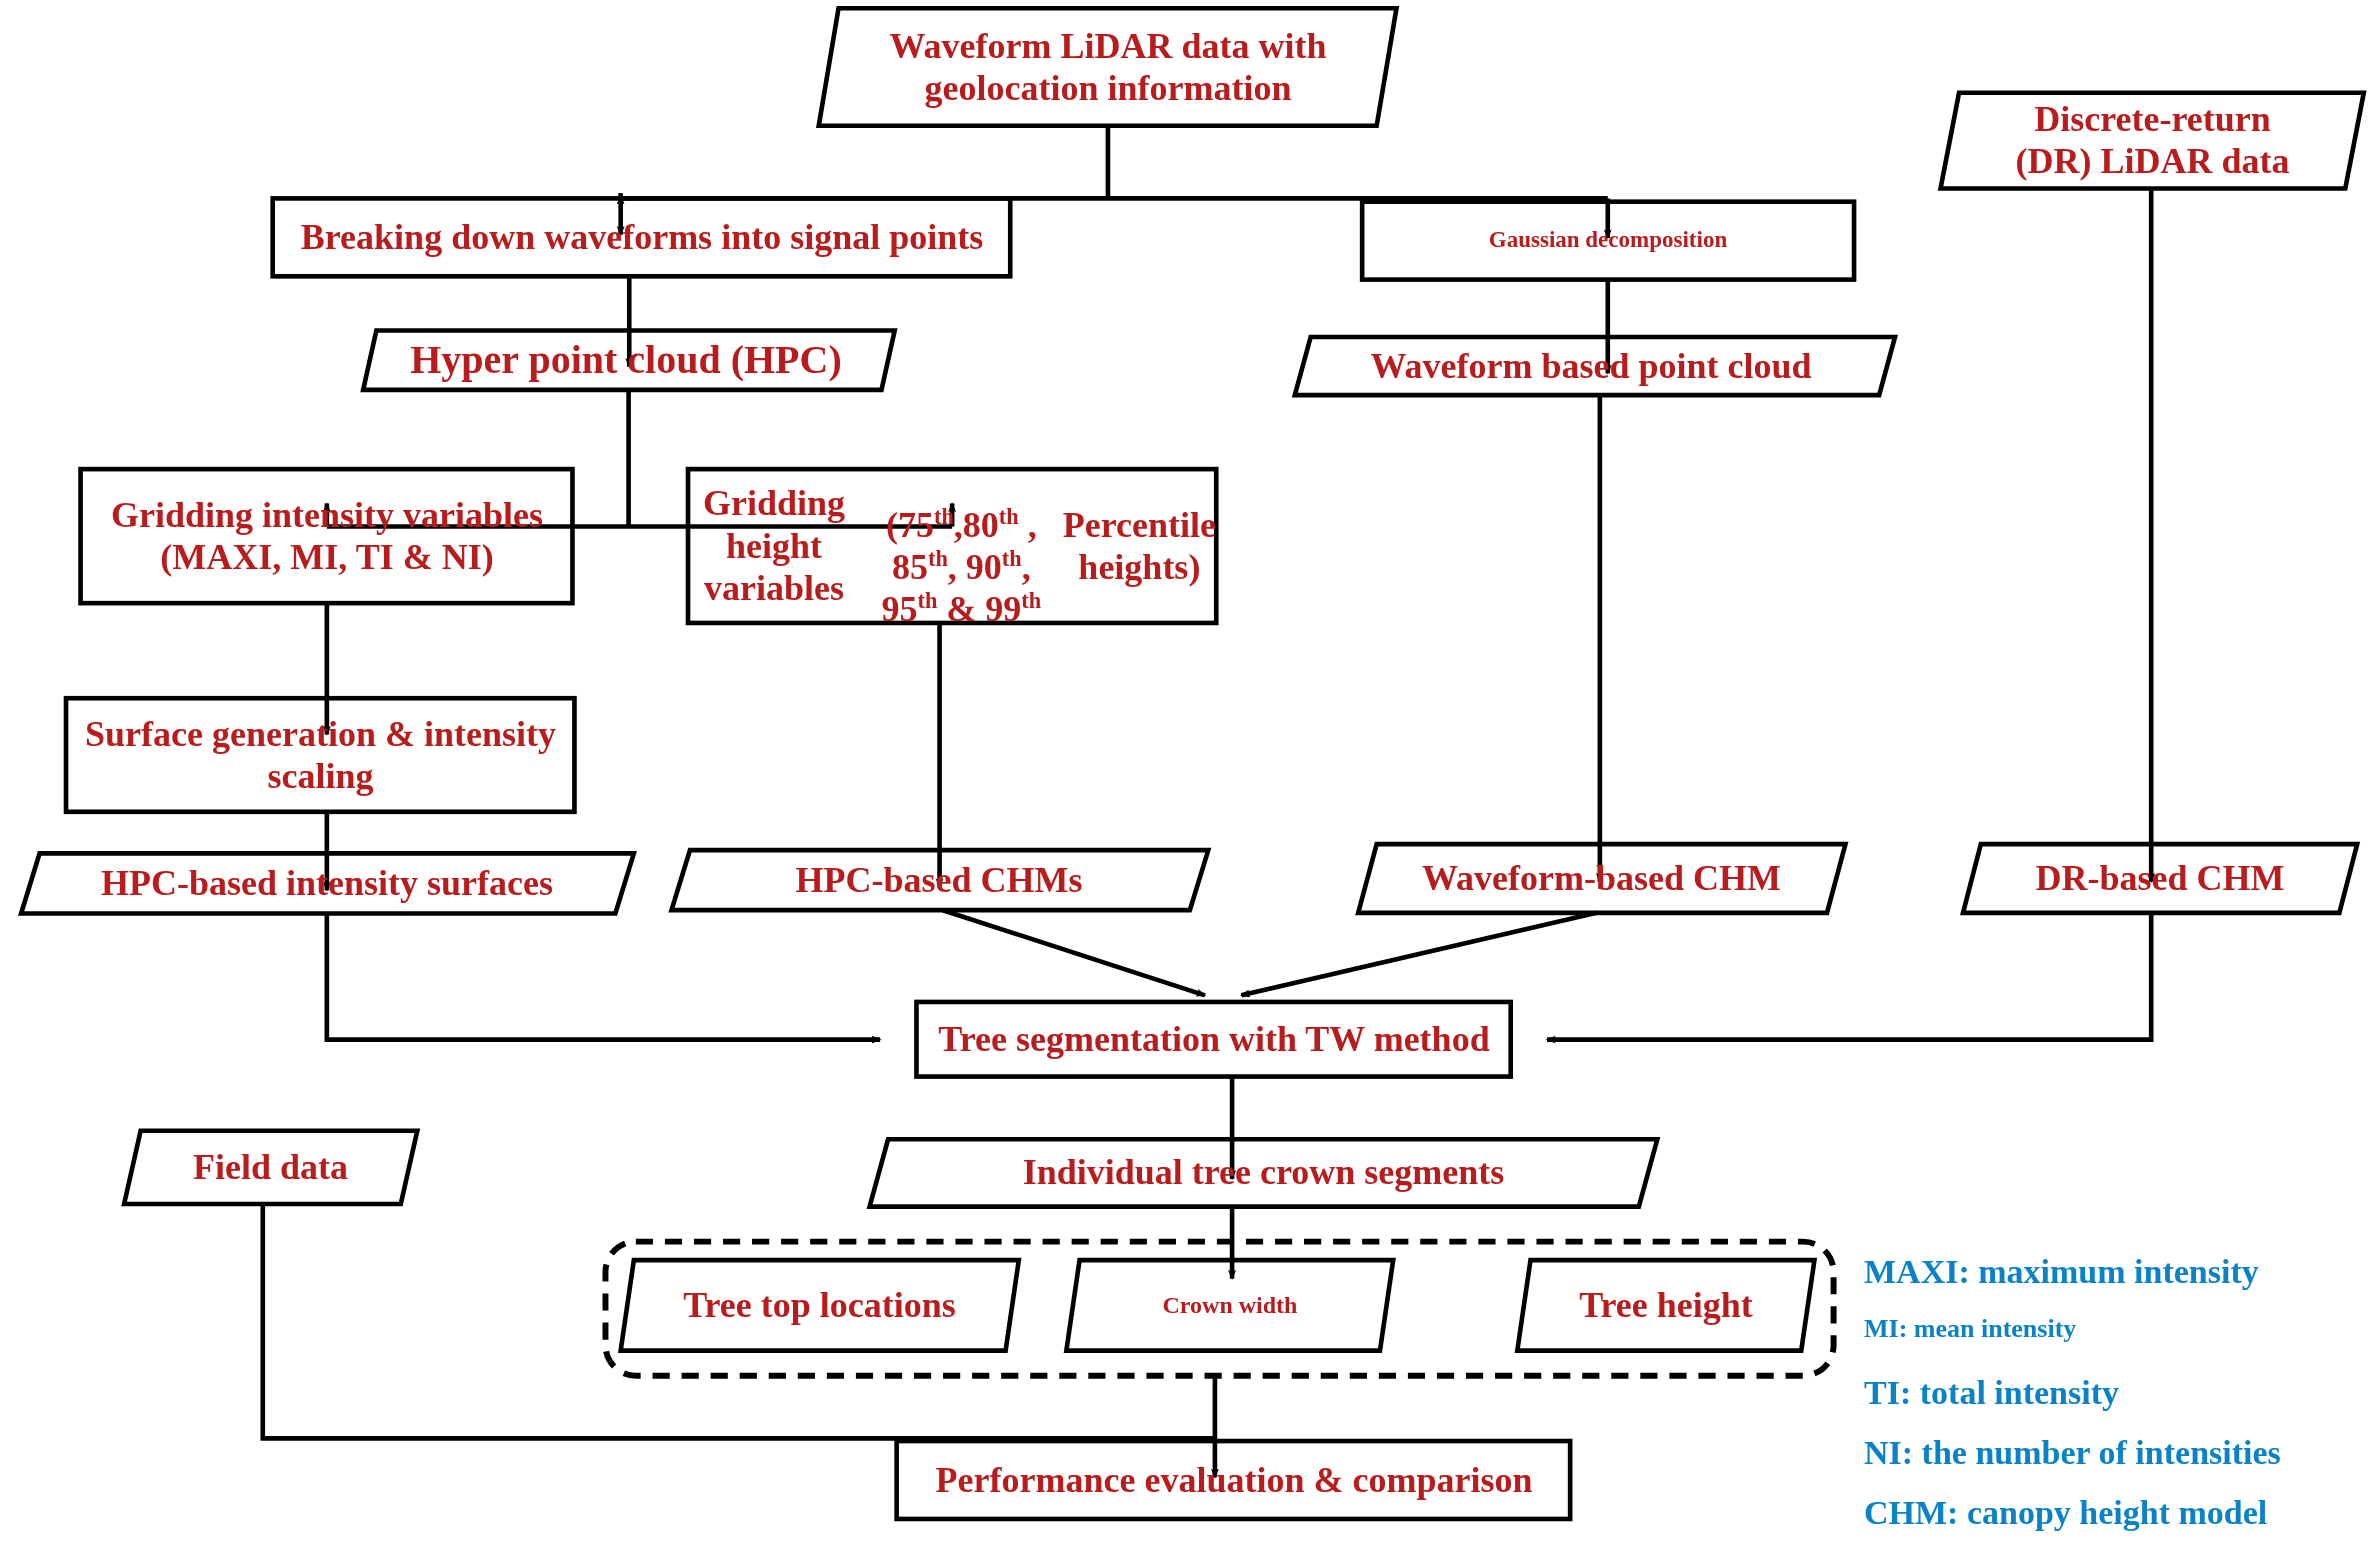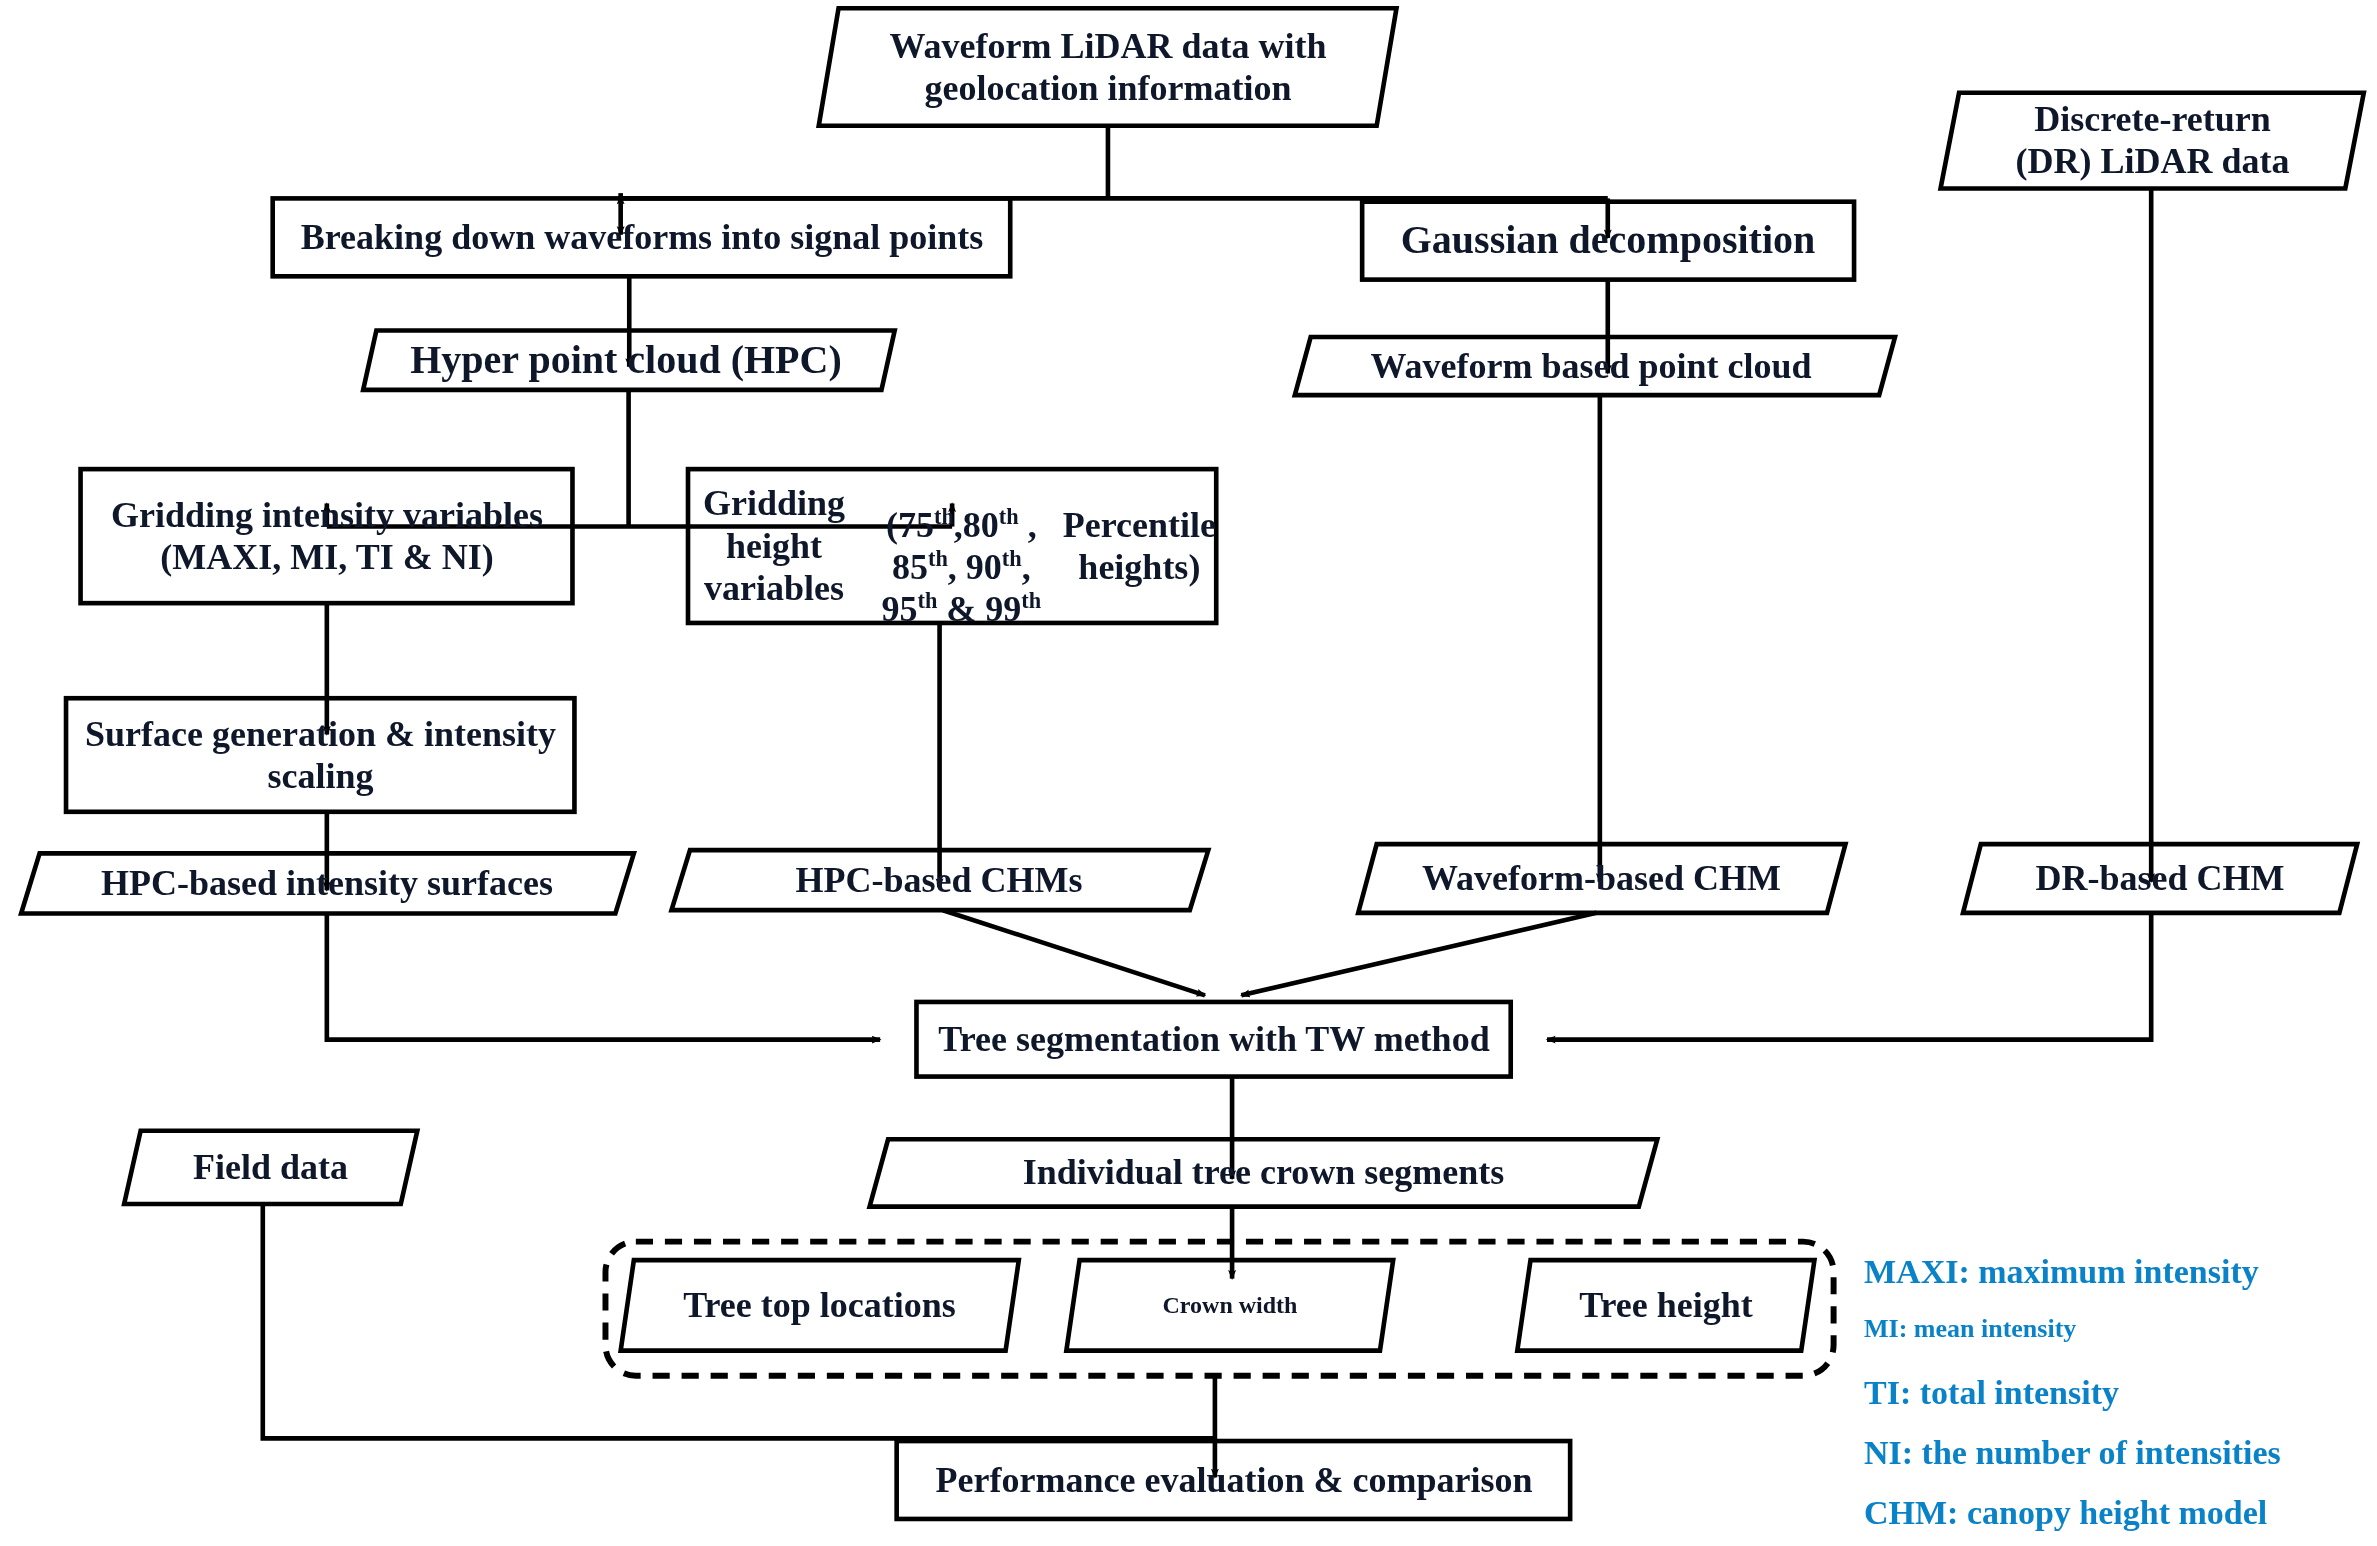--- a/index.html
+++ b/index.html
@@ -12,21 +12,21 @@
   svg#flow{position:absolute;top:0;left:0;width:2377px;height:1547px;}
   .shape-fill{fill:#ffffff;stroke:#000000;stroke-width:7;}
   .dashbox{fill:none;stroke:#000000;stroke-width:9;stroke-dasharray:26 18;}
   .conn{stroke:#000000;stroke-width:7;fill:none;}
   .nodetext{
     position:absolute;
     display:flex;align-items:center;justify-content:center;
     text-align:center;
     font-family:"Liberation Serif", serif;
     font-weight:700;
-    color:#0f172a;
+    color:#b91c1c;
     line-height:1.18;
     pointer-events:none;
     white-space:pre-line;
   }
   .legend{
     position:absolute;
     font-family:"Liberation Serif", serif;
     font-weight:700;
     color:#0a82c8;
     white-space:nowrap;
@@ -133,21 +133,21 @@
   </svg>
 
   <div class="nodetext" style="left:829px;top:8px;width:558px;height:118px;font-size:36px;">Waveform LiDAR data with
 geolocation information</div>
 
   <div class="nodetext" style="left:1950px;top:92px;width:405px;height:96px;font-size:36px;">Discrete-return
 (DR) LiDAR data</div>
 
   <div class="nodetext" style="left:273px;top:198px;width:738px;height:78px;font-size:36px;">Breaking down waveforms into signal points</div>
 
-  <div class="nodetext" style="left:1362px;top:201px;width:492px;height:78px;font-size:40px;">Gaussian decomposition</div>
+  <div class="nodetext" style="left:1362px;top:201px;width:492px;height:78px;font-size:23px;">Gaussian decomposition</div>
 
   <div class="nodetext" style="left:367px;top:330px;width:518px;height:59px;font-size:40px;text-align:center;">Hyper point cloud (HPC)</div>
 
   <div class="nodetext" style="left:1299px;top:337px;width:584px;height:58px;font-size:36px;">Waveform based point cloud</div>
 
   <div class="nodetext" style="left:81px;top:469px;width:492px;height:134px;font-size:36px;">Gridding intensity variables
 (MAXI, MI, TI &amp; NI)</div>
 
   <div class="nodetext" style="left:688px;top:469px;width:528px;height:154px;font-size:36px;flex-direction:row;font-family:Liberation Serif, serif;">
     <div>Gridding height variables</div>

